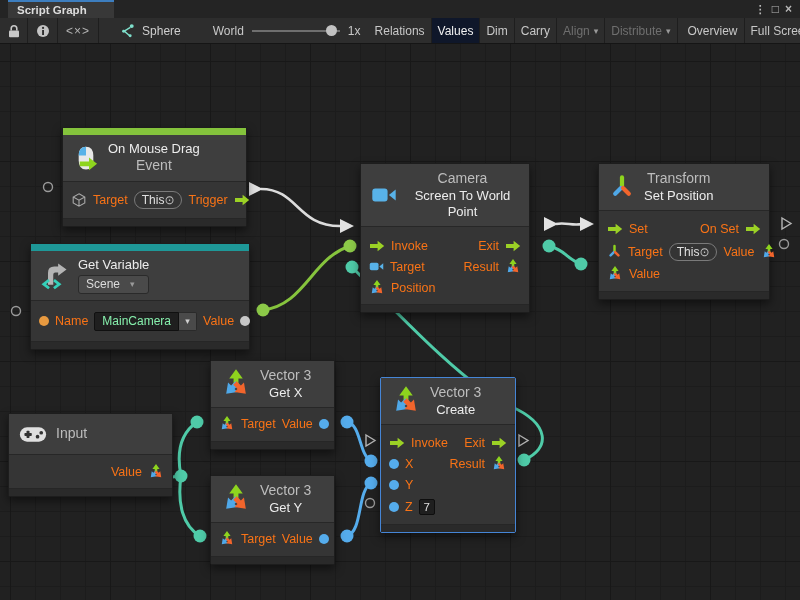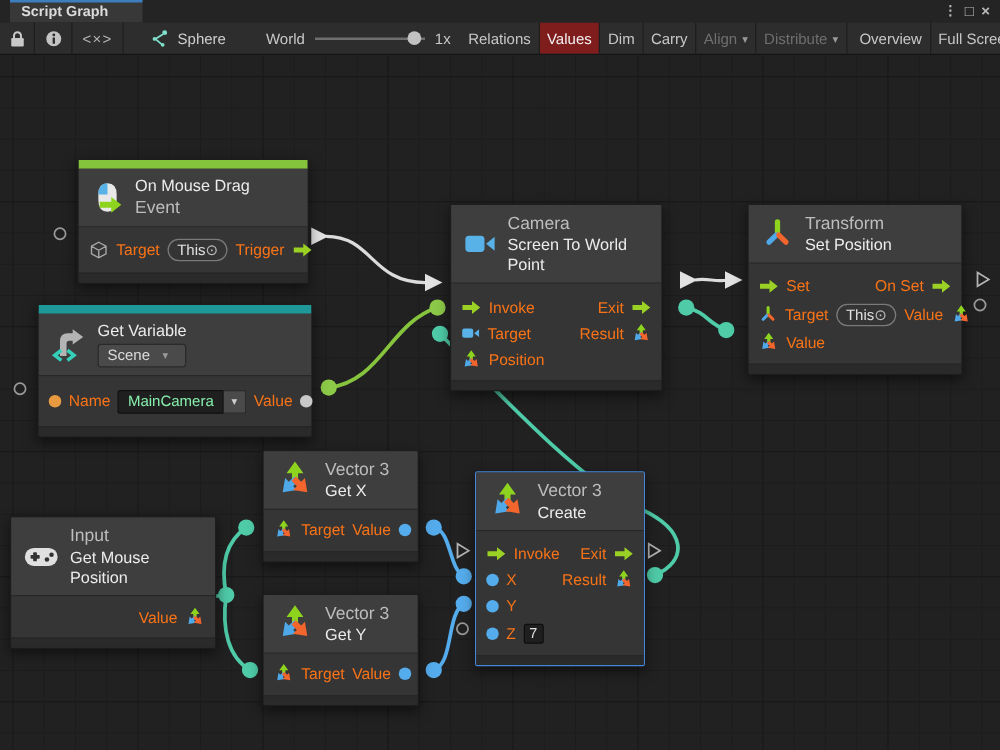--- a/index.html
+++ b/index.html
@@ -11,21 +11,21 @@
   .tab{margin-left:8px;width:106px;background:#383838;border-top:2px solid #3d7ebf;
        font-size:11.5px;color:#dcdcdc;display:flex;align-items:center;padding-left:9px;}
   .winctl{margin-left:auto;display:flex;align-items:center;gap:6px;padding-right:8px;color:#b8b8b8;}
   .winctl span{font-size:12px;line-height:1;cursor:default;}
   .winctl .menu{font-size:11px;}
   
   .toolbar{position:absolute;left:0;top:18px;width:800px;height:26px;background:#2d2d2d;
            border-bottom:1px solid #151515;display:flex;align-items:stretch;font-size:12px;color:#c8c8c8;overflow:hidden;}
   .tseg{display:flex;align-items:center;justify-content:center;border-right:1px solid #1e1e1e;padding:0 8px;}
   .tbtn{display:flex;align-items:center;justify-content:center;border-right:1px solid #1e1e1e;padding:0 6px;white-space:nowrap;}
-  .tbtn.active{background:#7f1d1d;color:#f2f2f2;}
+  .tbtn.active{background:#0f172a;color:#f2f2f2;}
   .tbtn.disabled{color:#6f6f6f;}
   .caret{font-size:9px;margin-left:4px;color:#9a9a9a;}
   .codeicon{color:#b4b4b4;letter-spacing:1px;}
   .graphseg{border-right:none;margin-left:14px;gap:7px;color:#cfcfcf;}
   .zoomseg{border-right:none;margin-left:16px;gap:8px;}
   .slider{position:relative;width:88px;height:12px;}
   .slider .track{position:absolute;left:0;right:0;top:5px;height:2px;background:#6f6f6f;}
   .slider .handle{position:absolute;top:0;left:74px;width:11px;height:11px;border-radius:50%;background:#c2c2c2;}
   .rightbtns{margin-left:auto;display:flex;align-items:stretch;}
   .gap{width:4px;}
@@ -37,21 +37,21 @@
       linear-gradient(#1c1c1c 1px,transparent 1px),
       linear-gradient(90deg,#1c1c1c 1px,transparent 1px);
     background-size:100px 100px,100px 100px,25px 25px,25px 25px;
     background-position:0 17px,10px 0,0 17px,10px 0;}
   .wires{position:absolute;left:0;top:0;width:800px;height:556px;pointer-events:none;}
   
   .node{position:absolute;background:#303030;border:1px solid #1d1d1d;border-radius:2px;
         box-shadow:0 4px 10px rgba(0,0,0,.5);font-size:12.5px;color:#d6d6d6;}
   .node.selected{border:1px solid #4585d6;}
   .cbar{height:7px;}
-  .head{background:#3e3e3e;display:flex;align-items:center;gap:9px;padding:6px 10px;border-bottom:1px solid #272727;}
+  .head{background:#3e3e3e;display:flex;align-items:center;gap:9px;padding:6px 10px;border-bottom:1px solid #272727;text-align:center;}
   .head .tcol{display:flex;flex-direction:column;line-height:1.25;}
   .cat{font-size:14px;color:#bdbdbd;}
   .title{font-size:13px;color:#ececec;}
   .rows{background:#353535;padding:8px 0 6px;}
   .row{display:flex;align-items:center;gap:6px;padding:0 8px;min-height:21px;}
   .row .r{margin-left:auto;display:flex;align-items:center;gap:6px;}
   .row.tall{min-height:24px;}
   .foot{height:8px;background:#2a2a2a;border-top:1px solid #262626;}
   .lbl{color:#f97316;}
   .dot{width:10px;height:10px;border-radius:50%;flex:0 0 auto;}
@@ -478,21 +478,20 @@
       <div class="foot"></div>
     </div>
 
     <div class="node" style="left:8px;top:369px;width:165px">
       <div class="head">
         <svg class="ic" width="28" height="28" viewBox="0 0 16 16">
             <use href="#pad"></use>
           </svg>
         <div class="tcol">
           <span class="cat">Input</span>
-          <span class="title">Get Mouse Position</span>
         </div>
       </div>
       <div class="rows" style="padding:6px 0">
         <div class="row">
           <span class="r">
             <span class="lbl">Value</span>
             <svg class="ic" width="16" height="16" viewBox="0 0 16 16">
                 <use href="#v3"></use>
               </svg>
           </span>

